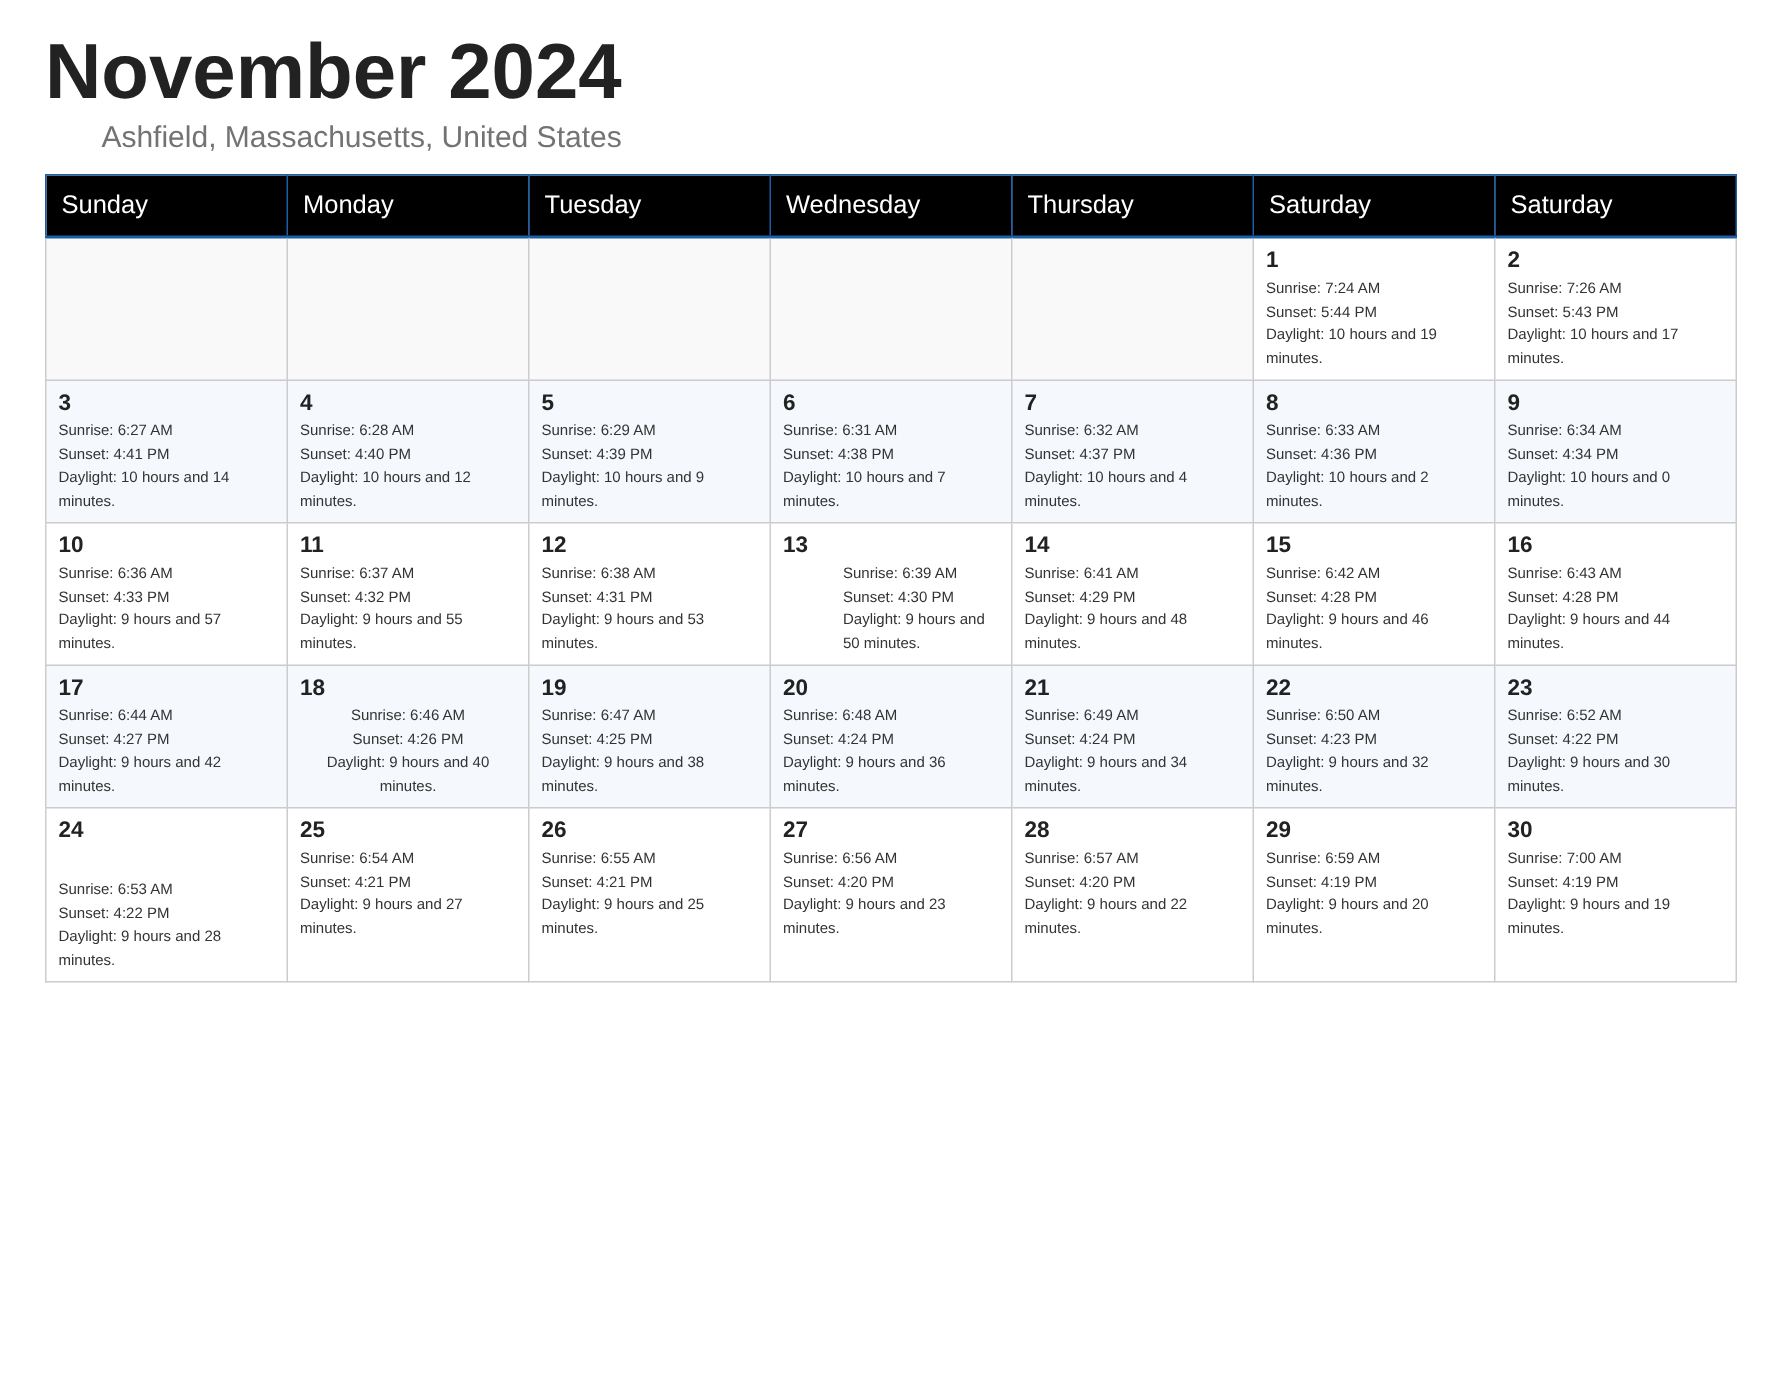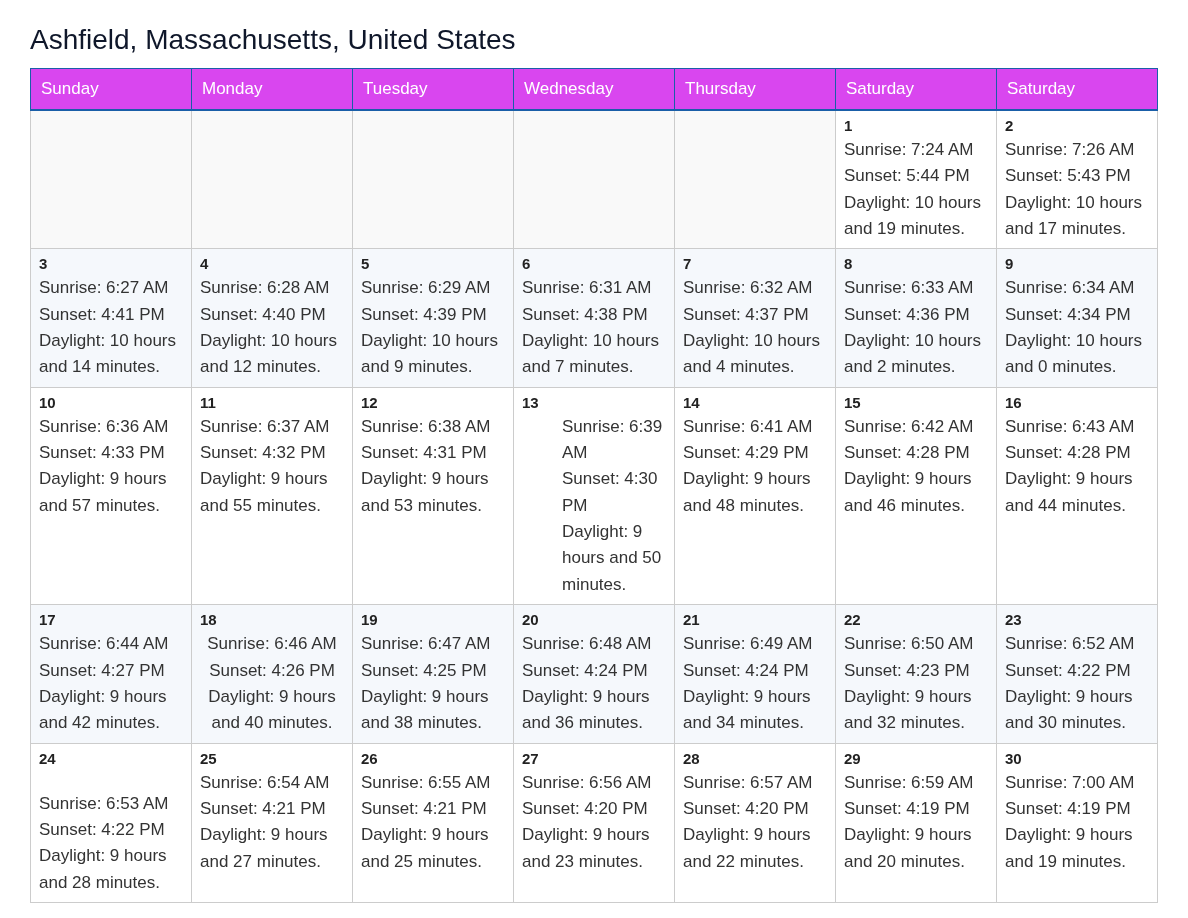--- a/index.html
+++ b/index.html
@@ -24,31 +24,31 @@
     .title-block {
       text-align: right;
     }
     .month-title {
       font-size: 52px;
       font-weight: bold;
       color: #222;
       line-height: 1.1;
     }
     .location-title {
-      font-size: 28px;
-      color: #0f172a;
+      font-size: 20px;
+      color: #737373;
       margin-top: 4px;
     }
     .calendar-table {
       width: 100%;
       border-collapse: collapse;
       margin-top: 12px;
     }
     .calendar-table th {
-      background-color: #d946ef;
+      background-color: #000000;
       color: #fff;
       font-size: 17px;
       font-weight: normal;
       padding: 10px 10px;
       text-align: left;
       border: 1px solid #1a5fa8;
     }
     .calendar-table td {
       vertical-align: top;
       border: 1px solid #ccc;
@@ -61,21 +61,21 @@
       background: #f5f8fc;
     }
     .day-number {
       font-size: 15px;
       font-weight: bold;
       color: #222;
       display: block;
       margin-bottom: 3px;
     }
     .day-info {
-      font-size: 17px;
+      font-size: 10px;
       color: #333;
       line-height: 1.55;
     }
     .empty-cell {
       background: #f9f9f9 !important;
     }
     
     .calendar-table tbody tr td {
       border-top: 2px solid #1a5fa8;
     }
@@ -113,20 +113,21 @@
     
     .first-data-row td {
       border-top: 2px solid #1a5fa8 !important;
     }
   </style>
 </head>
 <body>
 
 <div class="header-row">
   <div class="title-block">
+    <div class="month-title">November 2024</div>
     <div class="location-title">Ashfield, Massachusetts, United States</div>
   </div>
 </div>
 
 <table class="calendar-table">
   <thead>
     <tr>
     <th>Sunday</th>
         <th>Monday</th>
         <th>Tuesday</th>

